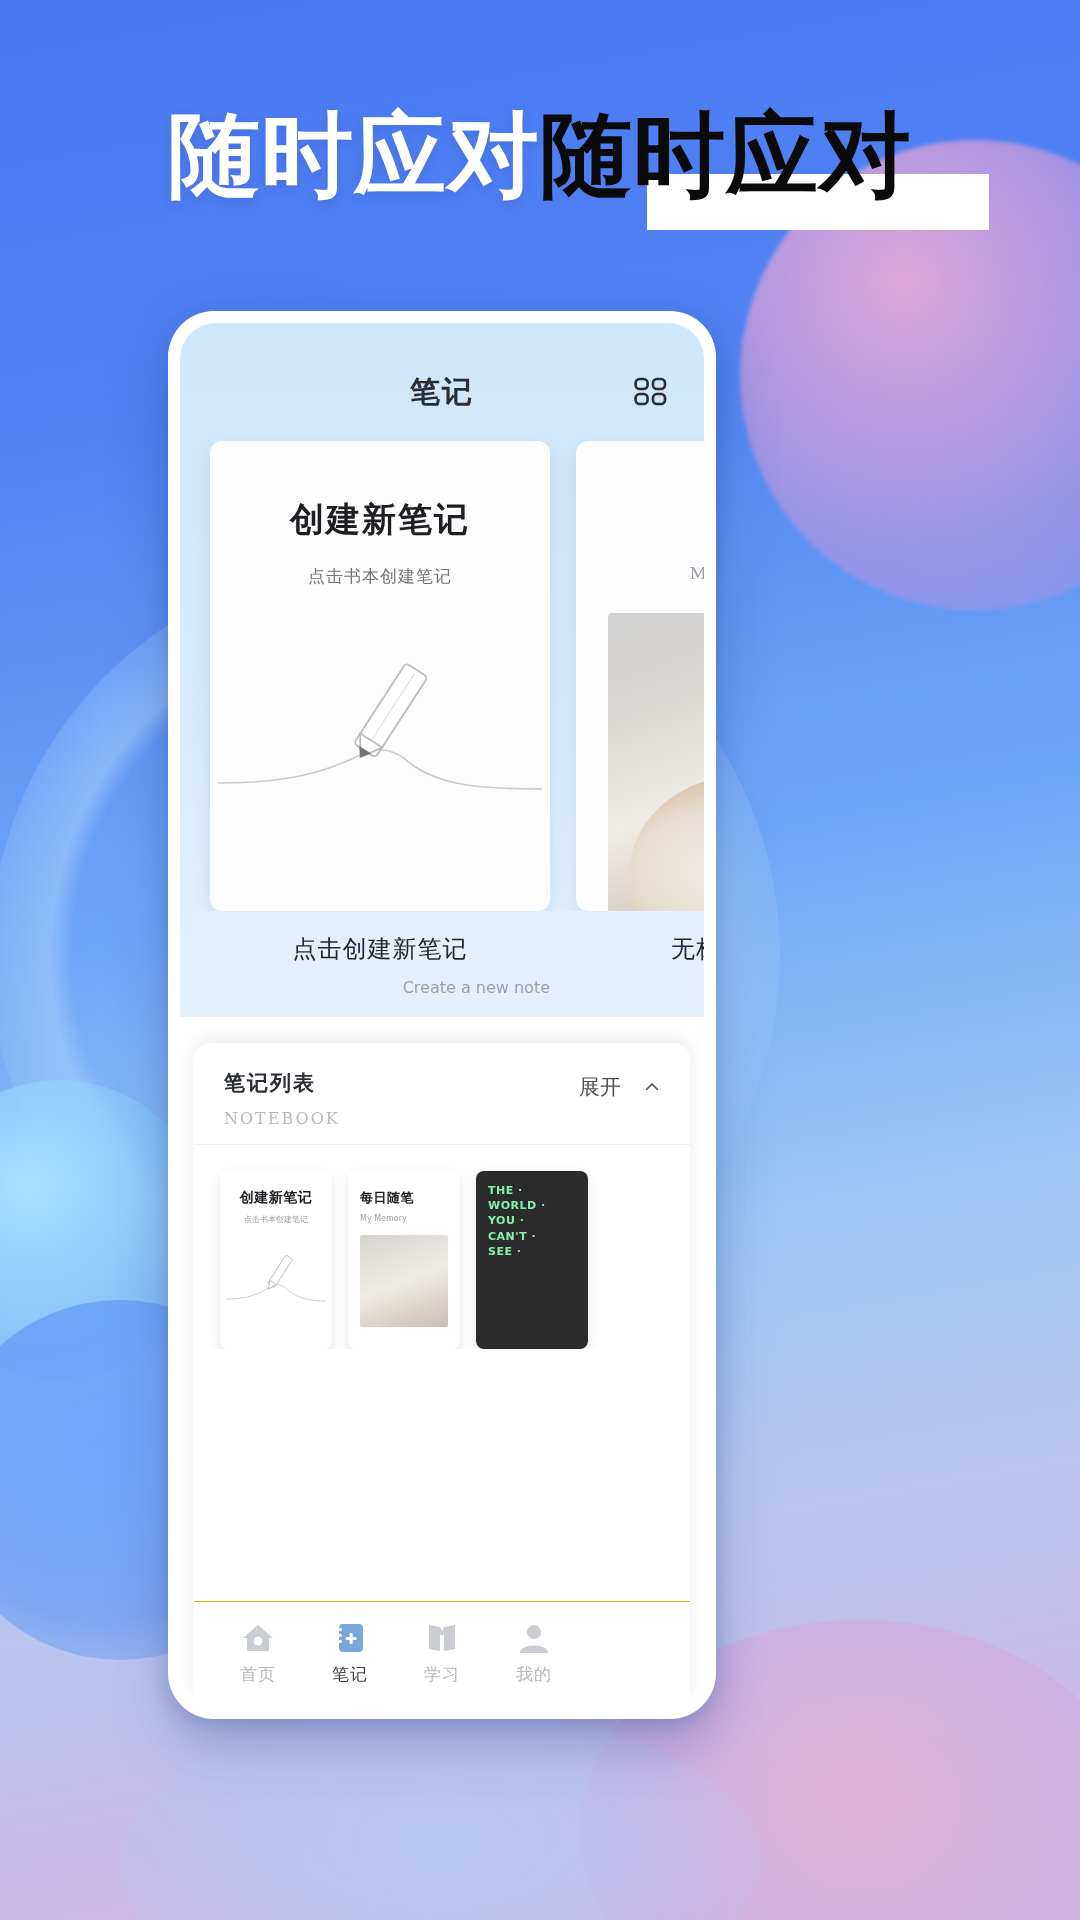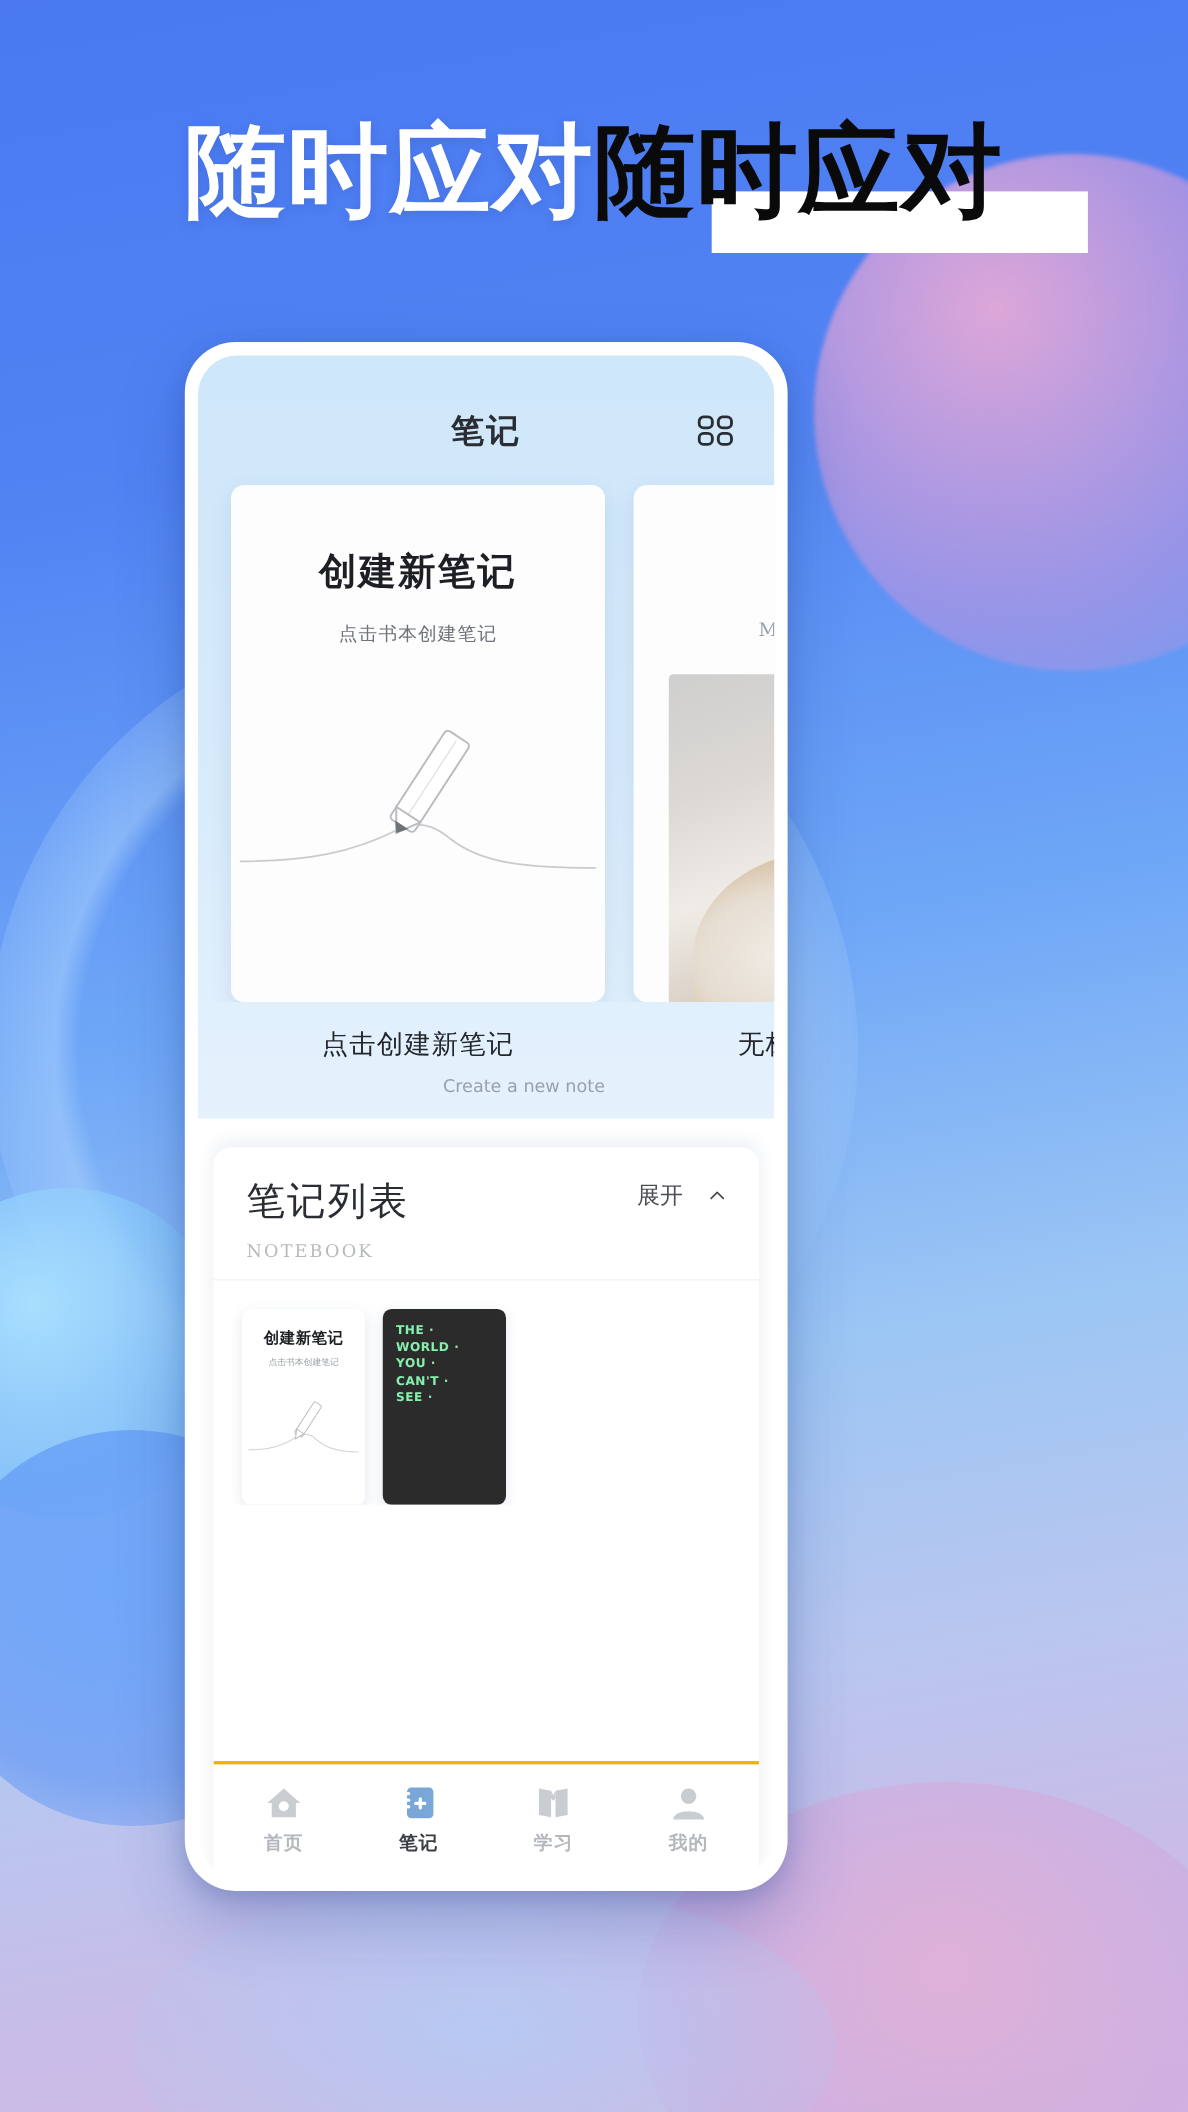--- a/index.html
+++ b/index.html
@@ -208,21 +208,21 @@
     display: flex; flex-direction: column;
     overflow: hidden;
   }
   #list-head {
     padding: 26px 30px 16px 30px;
     border-bottom: 1px solid #efefef;
     position: relative;
   }
   #list-title {
     font-family: "DejaVu Sans", sans-serif;
-    font-size: 35px; font-weight: 400; color: #2a2d33; letter-spacing: 2px;
+    font-size: 21px; font-weight: 700; color: #2a2d33; letter-spacing: 2px;
   }
   #list-sub {
     font-family: "DejaVu Serif", serif;
     font-size: 16px; color: #b6babf; letter-spacing: 2px; margin-top: 12px;
   }
   #expand {
     position: absolute; right: 30px; top: 30px;
     display: flex; align-items: center; gap: 23px;
     font-family: "DejaVu Sans", sans-serif;
     font-size: 21px; color: #4b4f55;
@@ -269,25 +269,24 @@
   .emoji-grid {
     display: grid; grid-template-columns: repeat(3,1fr);
     gap: 3px; padding: 6px 8px 0 8px; font-size: 15px; text-align: center; line-height: 1.1;
   }
   .pencil-mini { position: absolute; left: 0; right: 0; bottom: 34px; height: 64px; }
 
   
   #nav {
     flex: 0 0 auto;
     height: 104px;
-    border-top: 3px solid #eab308;
+    border-top: 1px solid #eab308;
     background: #fff;
-    display: flex; align-items: center; justify-content: space-between;
+    display: flex; align-items: center; justify-content: flex-start;
     padding: 0 18px;
-    font-weight: bold;
   }
   .nav-item { display: flex; flex-direction: column; align-items: center; gap: 9px; width: 92px; }
   .nav-lbl {
     font-family: "DejaVu Sans", sans-serif;
     font-size: 17px; color: #b4b8bd; letter-spacing: 1px;
   }
   .nav-item.active .nav-lbl { color: #3b3f45; }
 </style>
 </head>
 <body>
@@ -386,20 +385,25 @@
           <div class="th-s">点击书本创建笔记</div>
           <svg class="pencil-mini" viewBox="0 0 112 64" preserveAspectRatio="none">
             <path d="M6 48 C 26 48, 38 44, 50 36 C 58 32, 63 34, 68 39 C 78 48, 92 50, 106 50" fill="none" stroke="#cfd1d5" stroke-width="1"></path>
             <g transform="translate(66,4) rotate(33)">
               <rect x="0" y="0" width="8" height="34" rx="1.5" fill="#fff" stroke="#b9bcc1" stroke-width=".9"></rect>
               <path d="M0 30 L4 38 L8 30 Z" fill="#fff" stroke="#b9bcc1" stroke-width=".9"></path>
             </g>
           </svg>
         </div>
 
+        <div class="thumb">
+          <div class="th-t th-t-left th-t2">每日随笔</div>
+          <div class="th-s th-s-left">My Memory</div>
+          <div class="th-photo"></div>
+        </div>
 
 
         <div class="thumb th-dark">
           <div class="dk">
             <div>THE ·</div>
             <div>WORLD ·</div>
             <div>YOU ·</div>
             <div>CAN'T ·</div>
             <div>SEE ·</div>
           </div>

